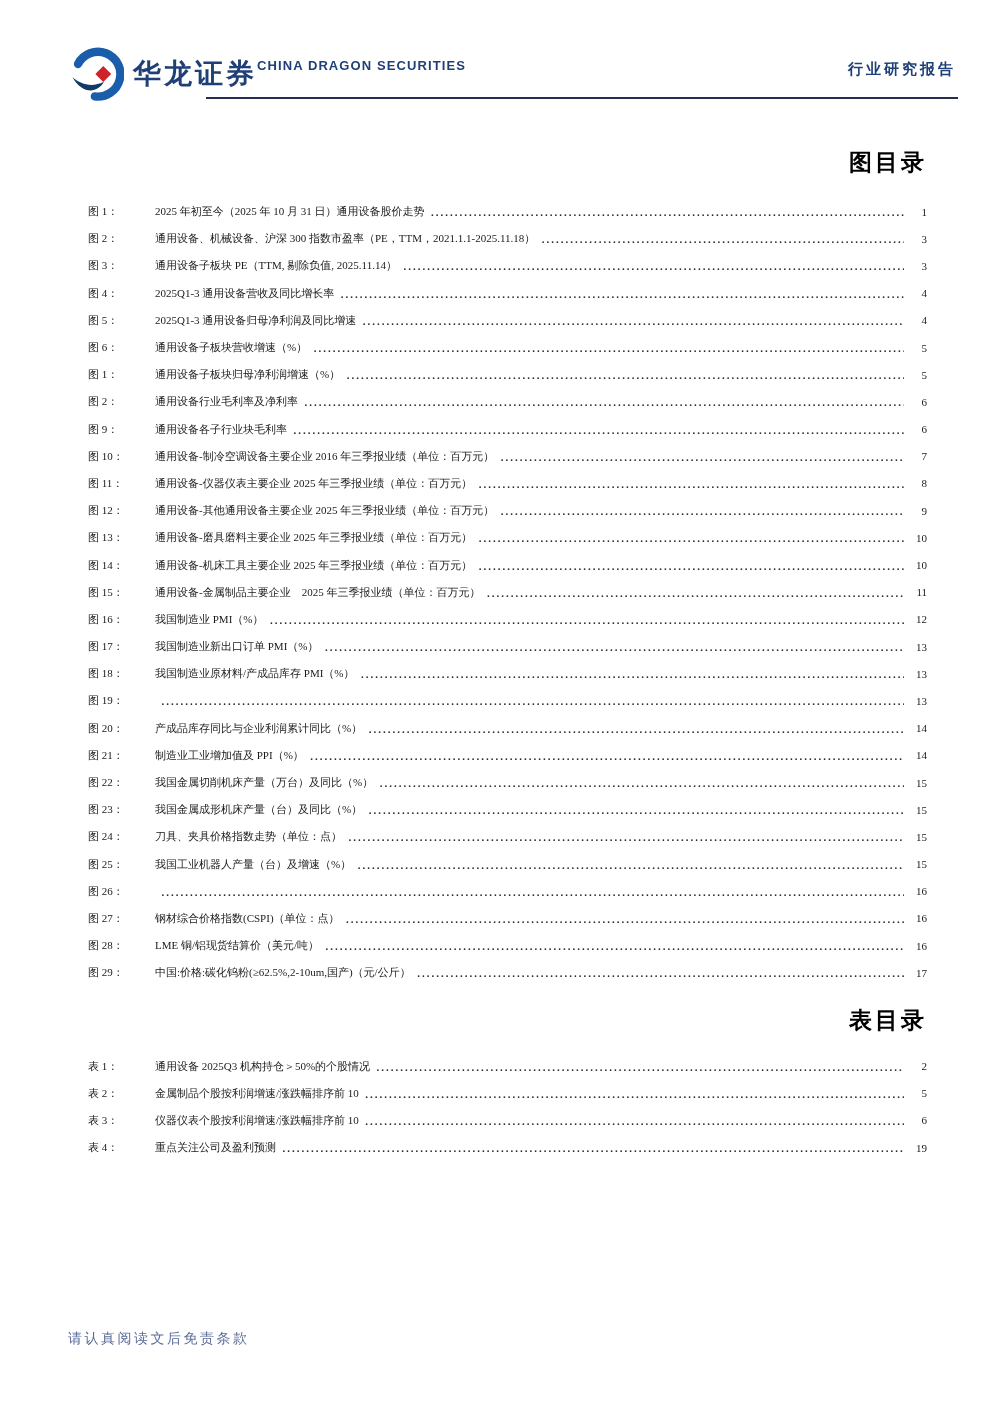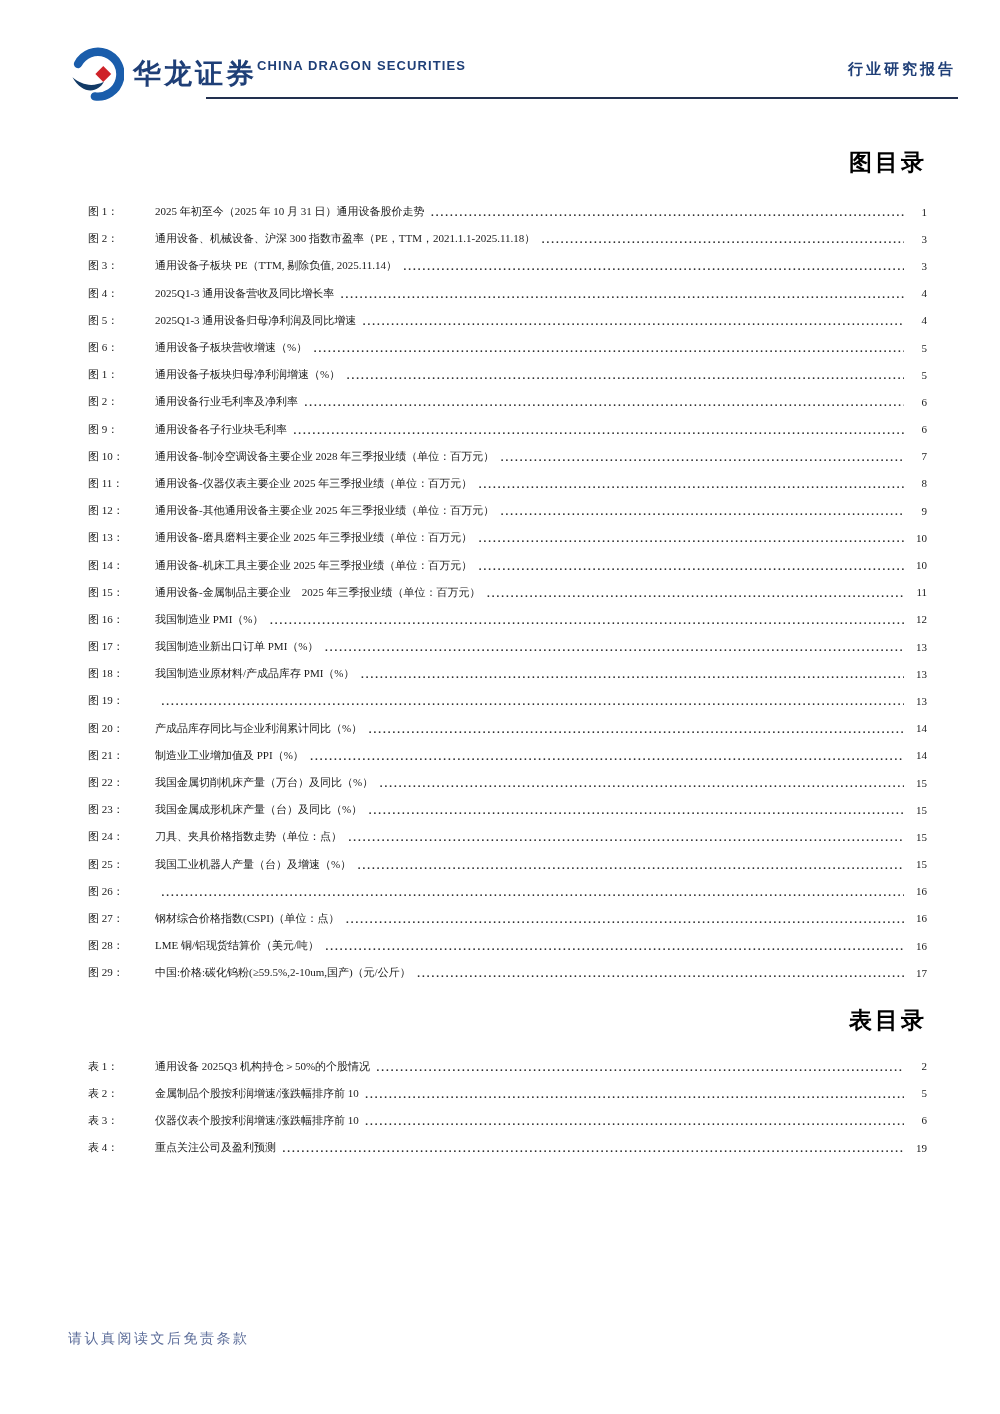--- a/index.html
+++ b/index.html
@@ -146,21 +146,21 @@
 
   <div class="toc-row">
     <span class="toc-label">图 9：</span>
     <span class="toc-text">通用设备各子行业块毛利率</span>
     <span class="toc-leader"></span>
     <span class="toc-page">6</span>
   </div>
 
   <div class="toc-row">
     <span class="toc-label">图 10：</span>
-    <span class="toc-text">通用设备-制冷空调设备主要企业 2028 年三季报业绩（单位：百万元）</span>
+    <span class="toc-text">通用设备-制冷空调设备主要企业 2016 年三季报业绩（单位：百万元）</span>
     <span class="toc-leader"></span>
     <span class="toc-page">7</span>
   </div>
 
   <div class="toc-row">
     <span class="toc-label">图 11：</span>
     <span class="toc-text">通用设备-仪器仪表主要企业 2025 年三季报业绩（单位：百万元）</span>
     <span class="toc-leader"></span>
     <span class="toc-page">8</span>
   </div>
@@ -277,21 +277,21 @@
 
   <div class="toc-row">
     <span class="toc-label">图 28：</span>
     <span class="toc-text">LME 铜/铝现货结算价（美元/吨）</span>
     <span class="toc-leader"></span>
     <span class="toc-page">16</span>
   </div>
 
   <div class="toc-row">
     <span class="toc-label">图 29：</span>
-    <span class="toc-text">中国:价格:碳化钨粉(≥59.5%,2-10um,国产)（元/公斤）</span>
+    <span class="toc-text">中国:价格:碳化钨粉(≥62.5%,2-10um,国产)（元/公斤）</span>
     <span class="toc-leader"></span>
     <span class="toc-page">17</span>
   </div>
 </div>
 
     <h1 class="toc-title second">表目录</h1>
     <div id="table-list">
   <div class="toc-row">
     <span class="toc-label">表 1：</span>
     <span class="toc-text">通用设备 2025Q3 机构持仓＞50%的个股情况</span>

